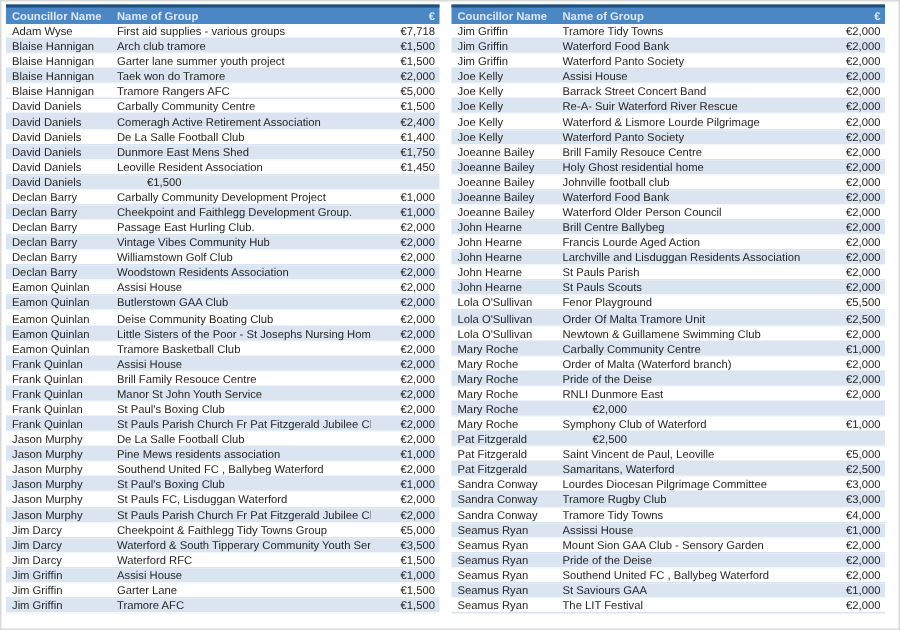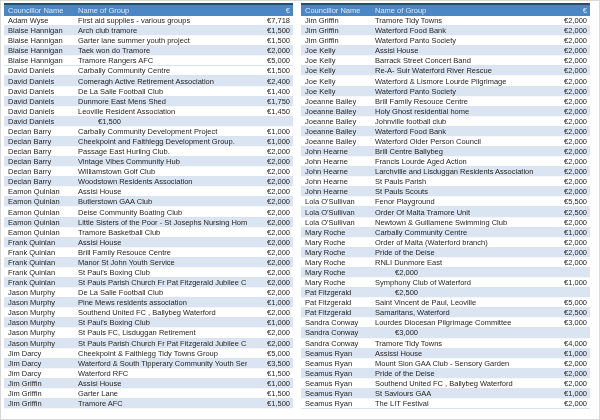--- a/index.html
+++ b/index.html
@@ -7,21 +7,21 @@
   body { font-family: "Liberation Sans", sans-serif; position: relative; }
   .frame { position: absolute; inset: 0; border: 1px solid #d9d9d9; pointer-events: none; }
   .report { display: flex; gap: 8px; padding: 3px 10px 0 4px; }
   .panel { width: 289px; flex: 0 0 289px; }
   .hdr-row {
     display: flex; align-items: center;
     height: 13px;
     background: #4c87c5;
     border-top: 2px solid #1f4e79;
     color: #dce7f3;
-    font-size: 7.5px; font-weight: normal;
+    font-size: 7.5px; font-weight: bold;
     white-space: nowrap; overflow: hidden;
   }
   .row {
     display: flex; align-items: center;
     height: 10.08px;
     font-size: 7.5px; color: #262626;
     border-bottom: 1px solid rgba(130, 165, 205, 0.30);
     white-space: nowrap; overflow: hidden;
     background: #ffffff;
   }
@@ -193,21 +193,21 @@
           <span class="c-group">Southend United FC , Ballybeg Waterford</span>
           <span class="c-amt">€2,000</span>
         </div>
         <div class="row shaded">
           <span class="c-coun">Jason Murphy</span>
           <span class="c-group">St Paul's Boxing Club</span>
           <span class="c-amt">€1,000</span>
         </div>
         <div class="row">
           <span class="c-coun">Jason Murphy</span>
-          <span class="c-group">St Pauls FC, Lisduggan Retirement</span>
+          <span class="c-group">St Pauls FC, Lisduggan Waterford</span>
           <span class="c-amt">€2,000</span>
         </div>
         <div class="row shaded">
           <span class="c-coun">Jason Murphy</span>
           <span class="c-group">St Pauls Parish Church Fr Pat Fitzgerald Jubilee Clock</span>
           <span class="c-amt">€2,000</span>
         </div>
         <div class="row">
           <span class="c-coun">Jim Darcy</span>
           <span class="c-group">Cheekpoint &amp; Faithlegg Tidy Towns Group</span>
@@ -396,20 +396,21 @@
           <span class="c-group">Samaritans, Waterford</span>
           <span class="c-amt">€2,500</span>
         </div>
         <div class="row">
           <span class="c-coun">Sandra Conway</span>
           <span class="c-group">Lourdes Diocesan Pilgrimage Committee</span>
           <span class="c-amt">€3,000</span>
         </div>
         <div class="row shaded">
           <span class="c-coun">Sandra Conway</span>
+          <span class="c-group">Tramore Rugby Club</span>
           <span class="c-amt">€3,000</span>
         </div>
         <div class="row">
           <span class="c-coun">Sandra Conway</span>
           <span class="c-group">Tramore Tidy Towns</span>
           <span class="c-amt">€4,000</span>
         </div>
         <div class="row shaded">
           <span class="c-coun">Seamus Ryan</span>
           <span class="c-group">Assissi House</span>

